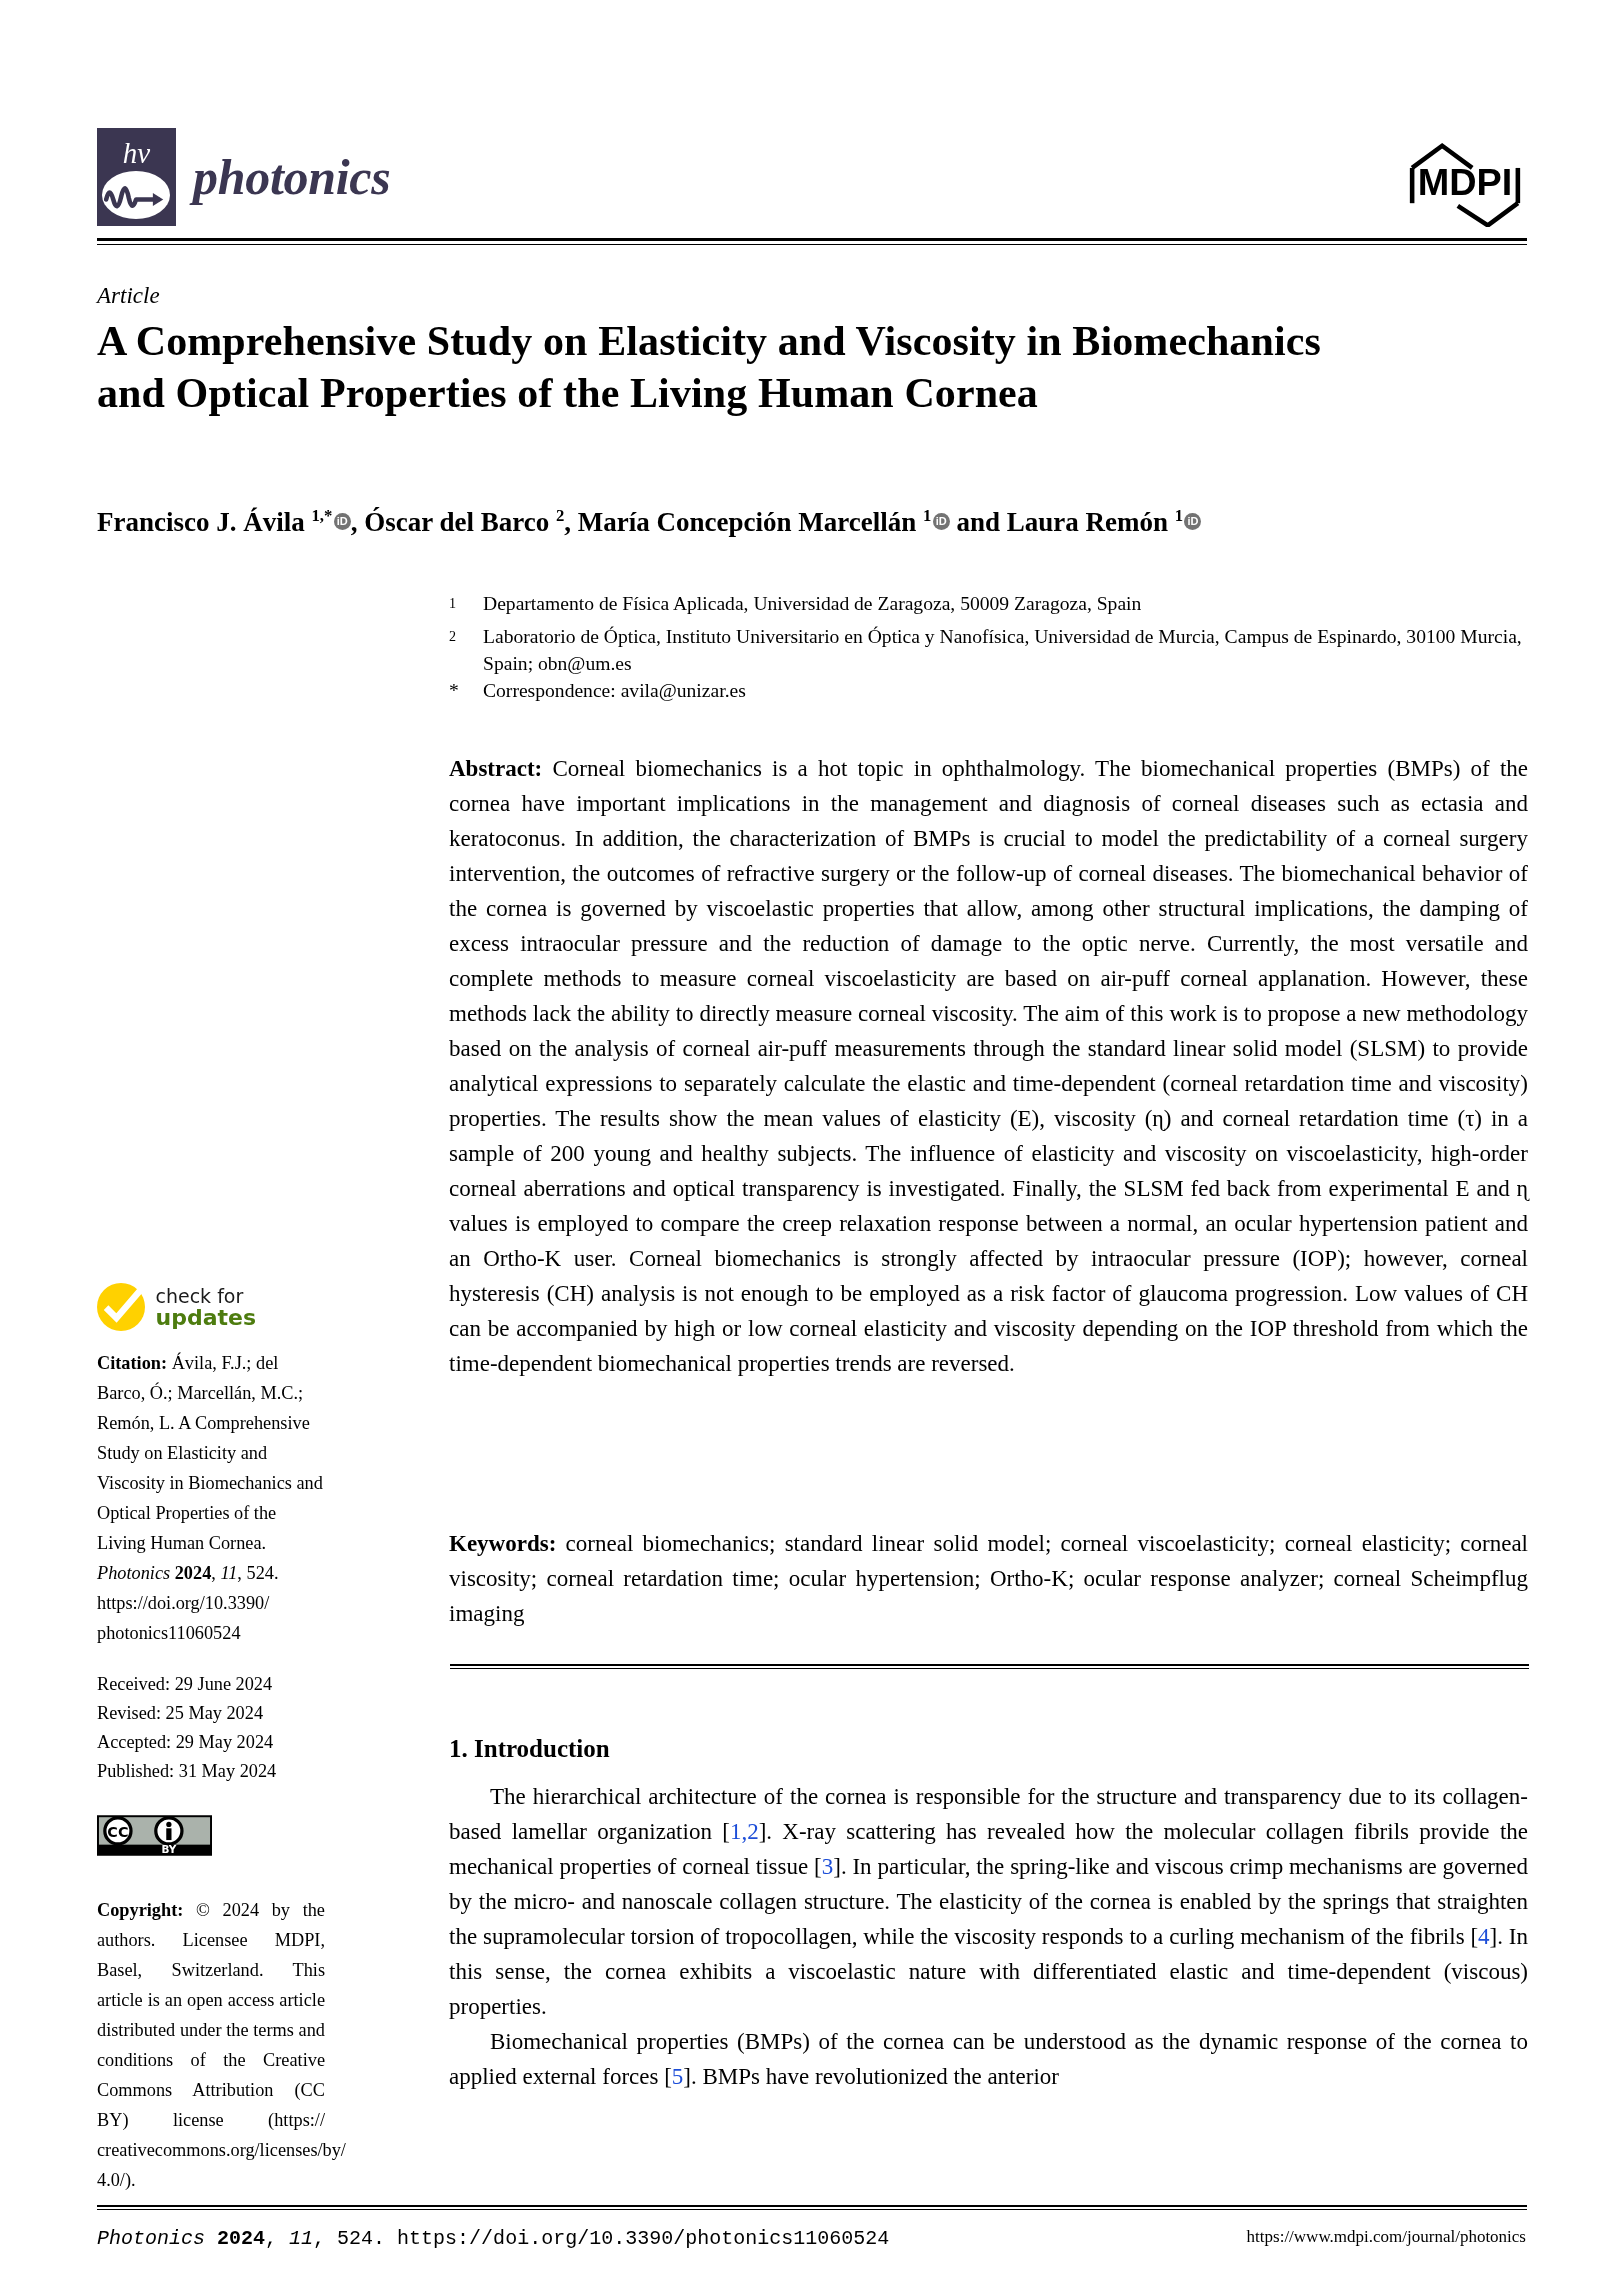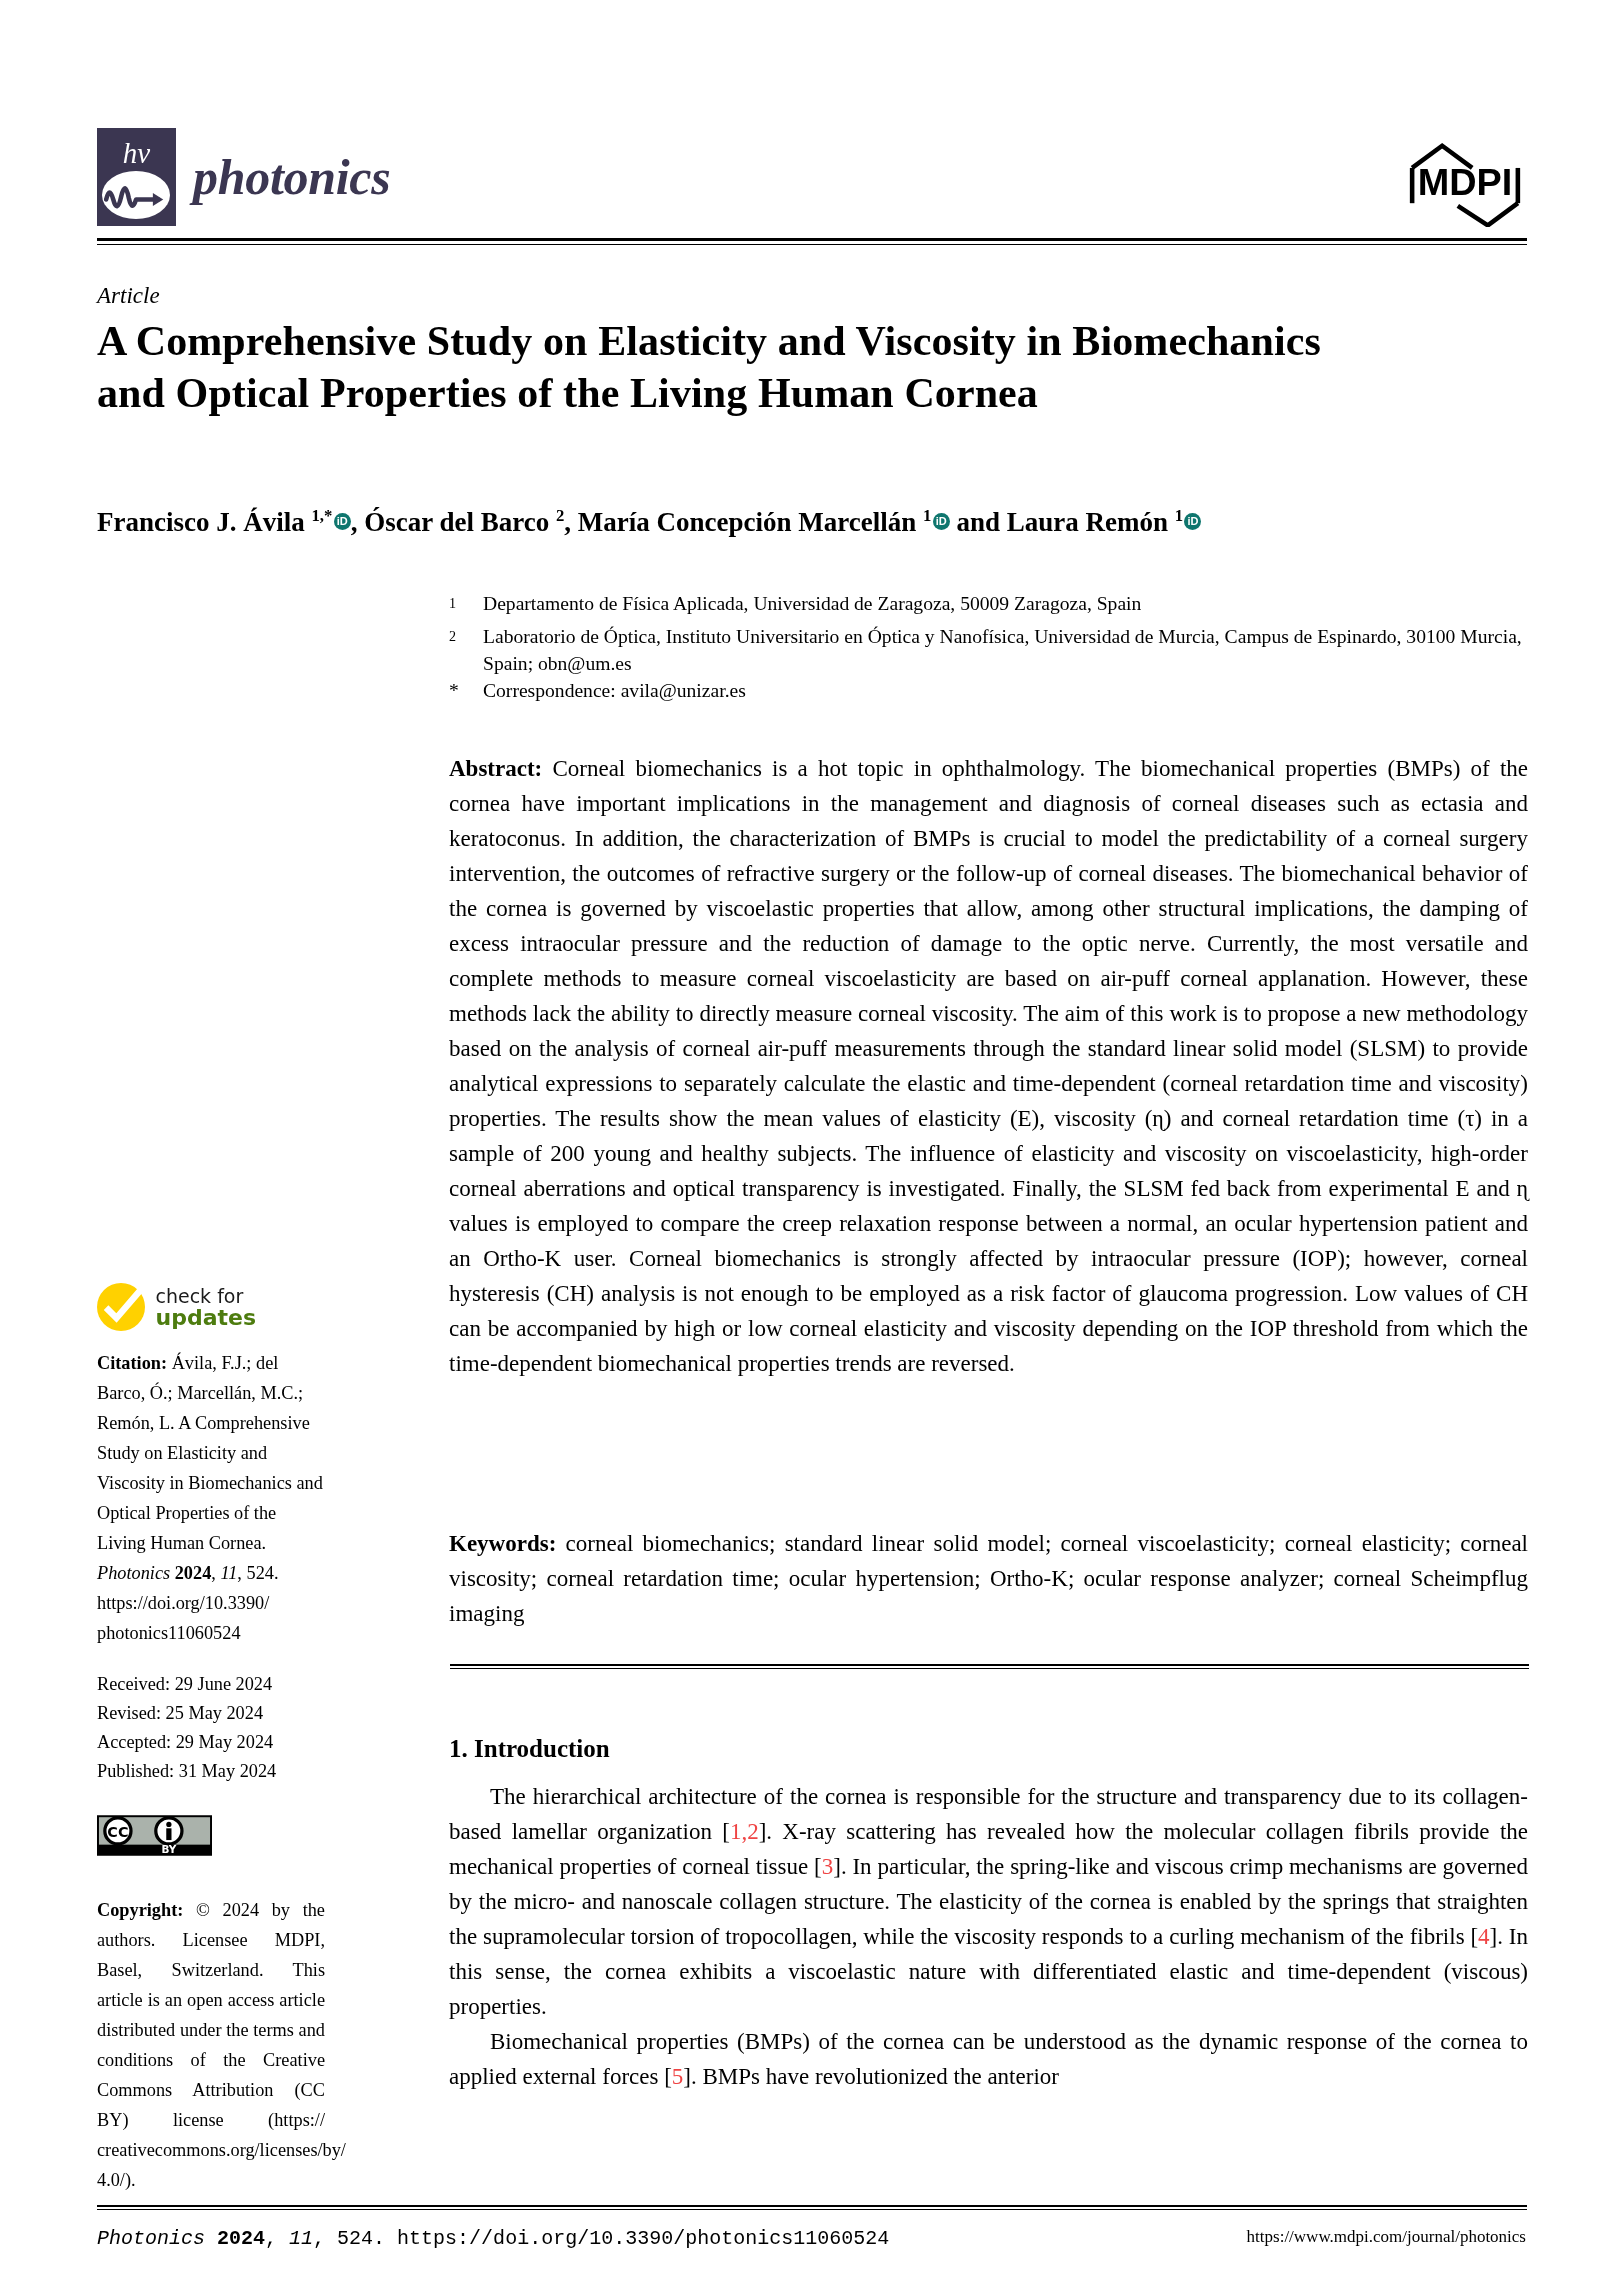--- a/index.html
+++ b/index.html
@@ -126,21 +126,21 @@
     width: 1430px;
     font-weight: bold;
     font-size: 27px;
     line-height: 37px;
   }
   .authors sup { font-size: 0.62em; vertical-align: super; font-weight: bold;}
   .orcid {
     display: inline-block;
     width: 17px; height: 17px;
     border-radius: 50%;
-    background: #0f766e;
+    background: #737373;
     color: #fff;
     font-family: "Liberation Sans", sans-serif;
     font-size: 11px;
     font-weight: bold;
     line-height: 17px;
     text-align: center;
     vertical-align: 6.5px;
     margin-left: 1.3px;
   }
 
@@ -206,21 +206,21 @@
   .body-text {
     position: absolute;
     left: 449px;
     top: 1779px;
     width: 1079px;
     font-size: 23px;
     line-height: 35px;
     text-align: justify;
   }
   .body-text p { margin: 0; text-indent: 41px; }
-  .cite { color: #ef4444; }
+  .cite { color: #1d4ed8; }
 
   
   .sidebar {
     position: absolute;
     left: 97px;
     top: 1283px;
     width: 327px;
   }
   .chk-wrap {
     display: flex;

